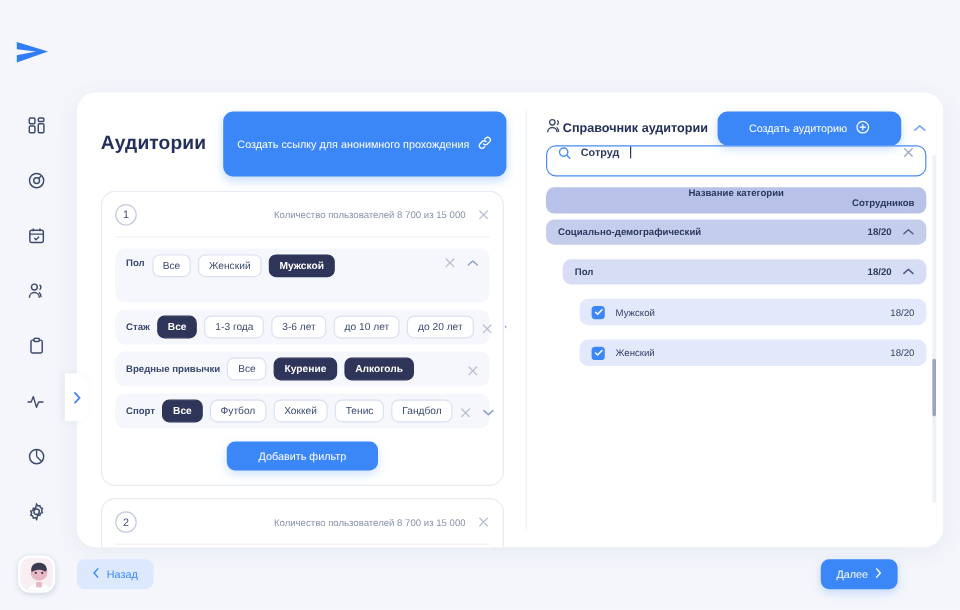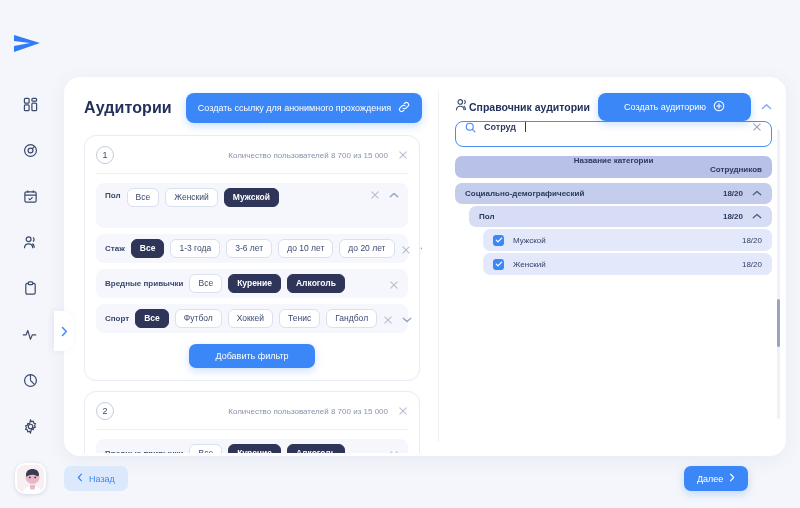--- a/index.html
+++ b/index.html
@@ -65,21 +65,21 @@
     display: flex; align-items: center; justify-content: center;
     cursor: pointer; z-index: 5;
   }
 
   
   .lhead { display: flex; align-items: center; gap: 14px; margin-bottom: 12px; }
   .ltitle { font-size: 16px; font-weight: bold; color: #23305b; letter-spacing: .1px; }
   .btn-primary {
     background: #3b87f7; color: #fff; border: none; border-radius: 8px;
     font-family: "Liberation Sans", sans-serif;
-    font-size: 9px; padding: 8px 12px; cursor: pointer;
+    font-size: 9px; padding: 20px 12px; cursor: pointer;
     display: inline-flex; align-items: center; gap: 7px;
     box-shadow: 0 3px 8px rgba(59,135,247,.28);
     white-space: nowrap;
   }
 
   
   .cards { height: 318px; overflow: hidden; padding-right: 2px; }
   .card {
     border: 1px solid #e7ebf4; border-radius: 12px;
     padding: 10px 11px 12px 11px; margin-bottom: 10px;
@@ -129,21 +129,21 @@
     display: flex; align-items: flex-start; gap: 8px;
     border: 1px solid #4a8cf3; border-radius: 8px;
     height: 26px; padding: 0 9px; margin-bottom: 9px;
     background: #fff;
   }
   .search-val { font-size: 9px; color: #2b3a5e; font-weight: bold; }
   .caret { display: inline-block; width: 1px; height: 10px; background: #2b3a5e; vertical-align: -1px; margin-left: 1px; }
   .search .ic-left { color: #4a8cf3; display: flex; }
   .search .ic-right { margin-left: auto; color: #9aa5bd; cursor: pointer; display: flex; }
 
-  .tree { display: flex; flex-direction: column; gap: 2px; text-align: center; }
+  .tree { display: flex; flex-direction: column; gap: 12px; text-align: center; }
   .trow {
     display: flex; align-items: center; border-radius: 7px;
     height: 21px; padding: 0 10px; font-size: 8px; cursor: pointer;
   }
   .trow .cnt { margin-left: auto; font-size: 8px; }
   .trow .chev { margin-left: 9px; display: flex; color: #4e5d84; }
   .lvl-head { background: #b8c2e8; color: #2b3a5e; font-weight: bold; height: 22px; flex-direction: column; }
   .lvl-1 { background: #c5cdec; color: #2b3a5e; font-weight: bold; }
   .lvl-2 { background: #d6ddf5; color: #2b3a5e; font-weight: bold; margin-left: 14px; }
   .lvl-3 { background: #e3e9fb; color: #334269; margin-left: 28px; gap: 9px; height: 22px; }

